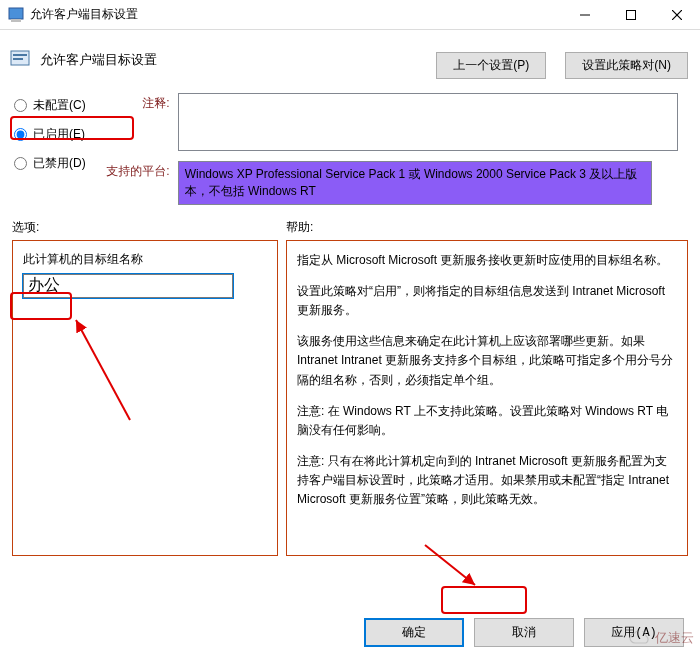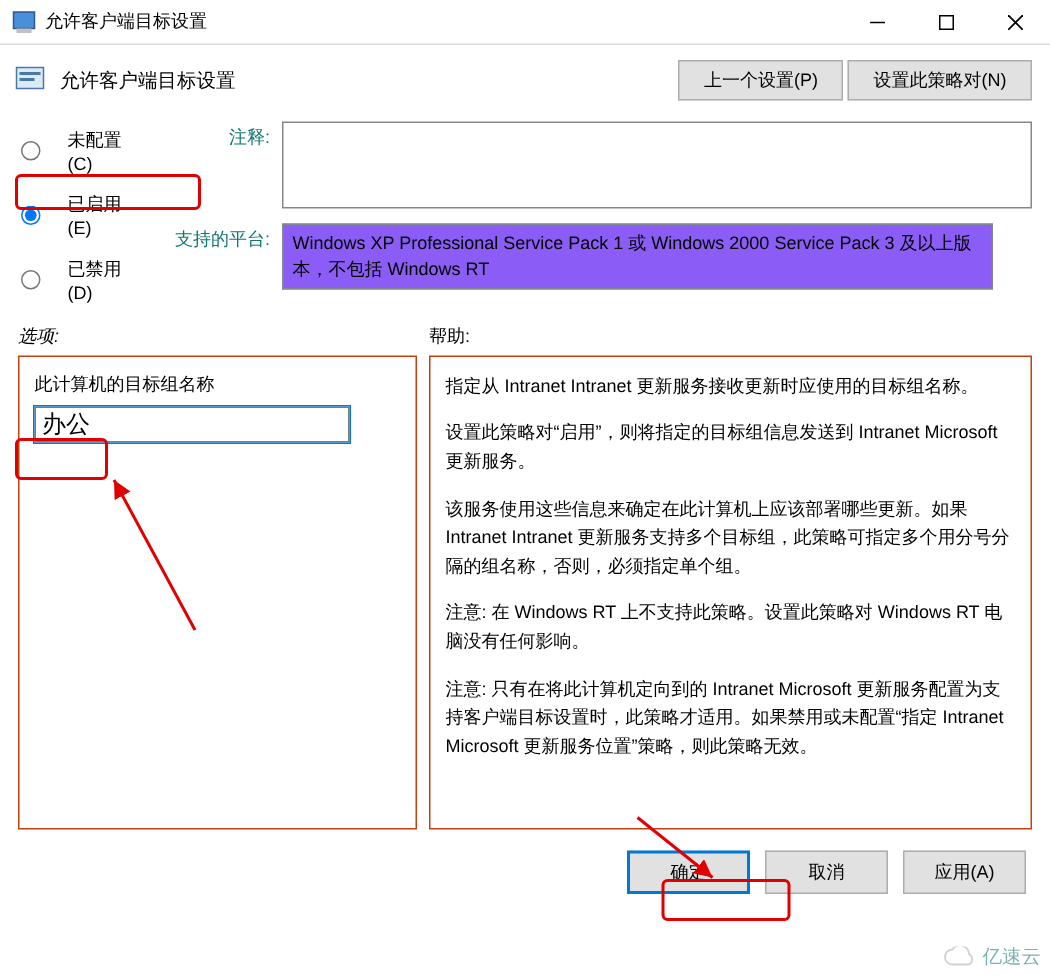--- a/index.html
+++ b/index.html
@@ -36,54 +36,54 @@
       display: flex;
       align-items: center;
       padding: 10px 12px 8px 10px;
       gap: 10px;
     }
     .header-row .hicon {
       width: 20px; height: 20px;
       display: flex; align-items: center; justify-content: center;
     }
     .header-title { flex: 1; font-size: 13px; }
-    .navbtns { display: flex; gap: 3px; }
+    .navbtns { display: flex; gap: 19px; margin-top: 12px; }
     .nav-btn {
       border: 1px solid #adadad;
       background: #e1e1e1;
       font-size: 12px;
       padding: 4px 16px;
       font-family: inherit;
       min-width: 96px;
       cursor: pointer;
     }
     .radios-wrap {
       position: relative;
       padding: 6px 12px 6px 14px;
       display: flex;
       gap: 8px;
     }
     .radios { display: flex; flex-direction: column; gap: 12px; padding-top: 4px; }
-    .radio-row { display: flex; align-items: center; gap: 18px; font-size: 12px; }
+    .radio-row { display: flex; align-items: center; gap: 6px; font-size: 12px; }
     .radio-row input[type=radio] { width: 13px; height: 13px; }
     .highlight-red {
       position: absolute;
       border: 2px solid #e00000;
       border-radius: 4px;
       pointer-events: none;
     }
     .right-col {
       flex: 1;
       display: flex;
       flex-direction: column;
       gap: 10px;
       margin-left: 0;
     }
     .field-row { display: flex; gap: 8px; }
-    .field-label { width: 76px; text-align: right; padding-top: 2px; color: #0f766e; }
+    .field-label { width: 76px; text-align: right; padding-top: 2px; color: #7f1d1d; }
     .desc-box {
       border: 1px solid #828790;
       background: #fff;
       min-height: 58px;
       padding: 4px 6px;
       font-size: 12px;
       color: #000;
       width: 500px;
       resize: none;
       font-family: inherit;
@@ -94,21 +94,21 @@
       padding: 4px 6px;
       font-size: 12px;
       width: 474px;
       line-height: 1.4;
     }
     .labels-row {
       display: flex;
       padding: 8px 12px 2px 12px;
       gap: 8px;
     }
-    .labels-row .lbl-left { width: 266px; font-style: italic; }
+    .labels-row .lbl-left { width: 266px; }
     .labels-row .lbl-right { flex: 1; }
     .middle-row {
       display: flex;
       padding: 2px 12px 8px 12px;
       gap: 8px;
       height: 326px;
     }
     .options-pane, .help-pane {
       border: 1px solid #c2410c;
       background: #fff;
@@ -131,32 +131,33 @@
       display: flex;
       justify-content: flex-end;
       gap: 10px;
       padding: 6px 16px 12px 12px;
     }
     .btn {
       border: 1px solid #adadad;
       background: #e1e1e1;
       font-size: 12px;
       padding: 4px 0;
-      width: 82px;
-      font-family: Liberation Sans, sans-serif;
+      width: 100px;
+      font-family: Liberation Mono, monospace;
       cursor: pointer;
+      margin-top: 48px;
     }
     .btn.default { border: 2px solid #0078d7; background: #e1e1e1; }
     .watermark {
       position: absolute;
       right: 6px; bottom: 4px;
       display: flex; align-items: center; gap: 4px;
       opacity: 0.55;
       font-size: 13px;
-      color: #0f766e;
+      color: #7f1d1d;
       margin-top: 20px;
     }
     .red-arrow { position: absolute; pointer-events: none; }
   </style>
 </head>
 <body>
 
 <div class="titlebar">
   <span class="icon">
     <svg width="16" height="16" viewBox="0 0 16 16">
@@ -231,21 +232,21 @@
   <span class="lbl-left">选项:</span>
   <span class="lbl-right">帮助:</span>
 </div>
 
 <div class="middle-row">
   <div class="options-pane">
     <span class="opt-label">此计算机的目标组名称</span>
     <input class="target-input" type="text" value="办公" style="">
   </div>
   <div class="help-pane">
-    <p>指定从 Intranet Intranet 更新服务接收更新时应使用的目标组名称。</p>
+    <p>指定从 Microsoft Microsoft 更新服务接收更新时应使用的目标组名称。</p>
     <p>设置此策略对“启用”，则将指定的目标组信息发送到 Intranet Microsoft 更新服务。</p>
     <p>该服务使用这些信息来确定在此计算机上应该部署哪些更新。如果 Intranet Intranet 更新服务支持多个目标组，此策略可指定多个用分号分隔的组名称，否则，必须指定单个组。</p>
     <p>注意: 在 Windows RT 上不支持此策略。设置此策略对 Windows RT 电脑没有任何影响。</p>
     <p>注意: 只有在将此计算机定向到的 Intranet Microsoft 更新服务配置为支持客户端目标设置时，此策略才适用。如果禁用或未配置“指定 Intranet Microsoft 更新服务位置”策略，则此策略无效。</p>
   </div>
 </div>
 
 <div class="footer-row">
   <button class="btn default">确定</button>
   <button class="btn">取消</button>

